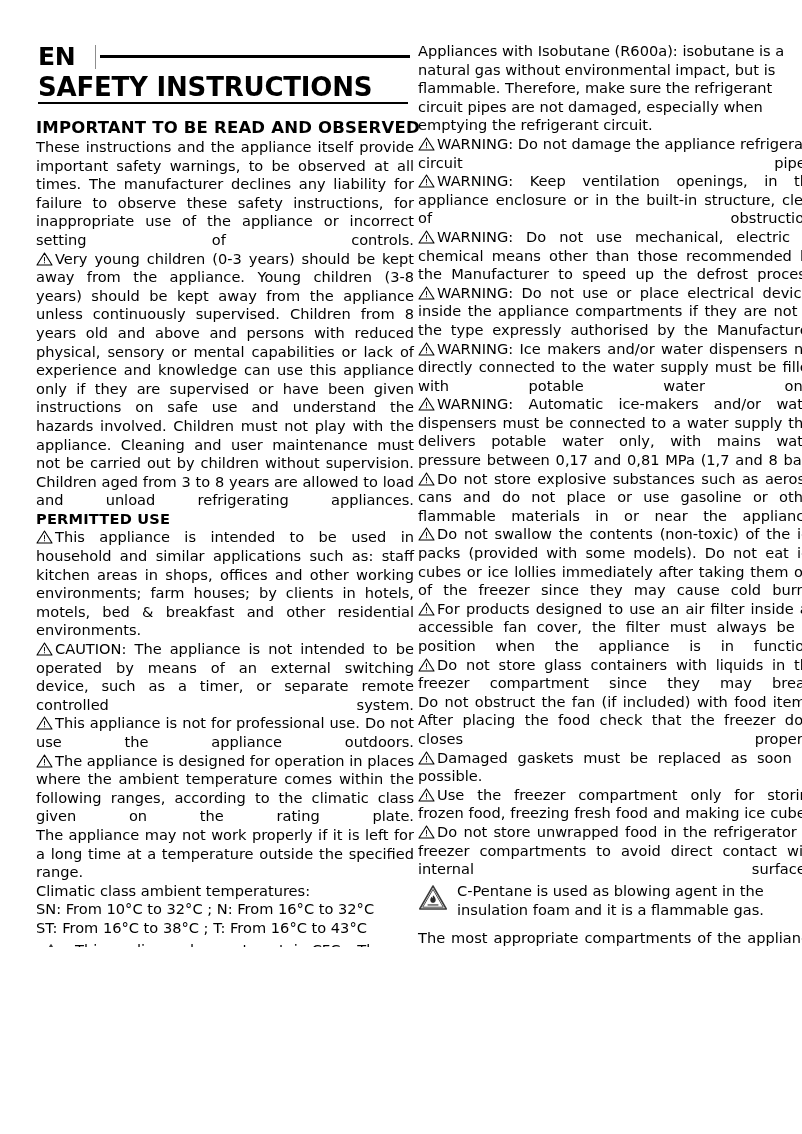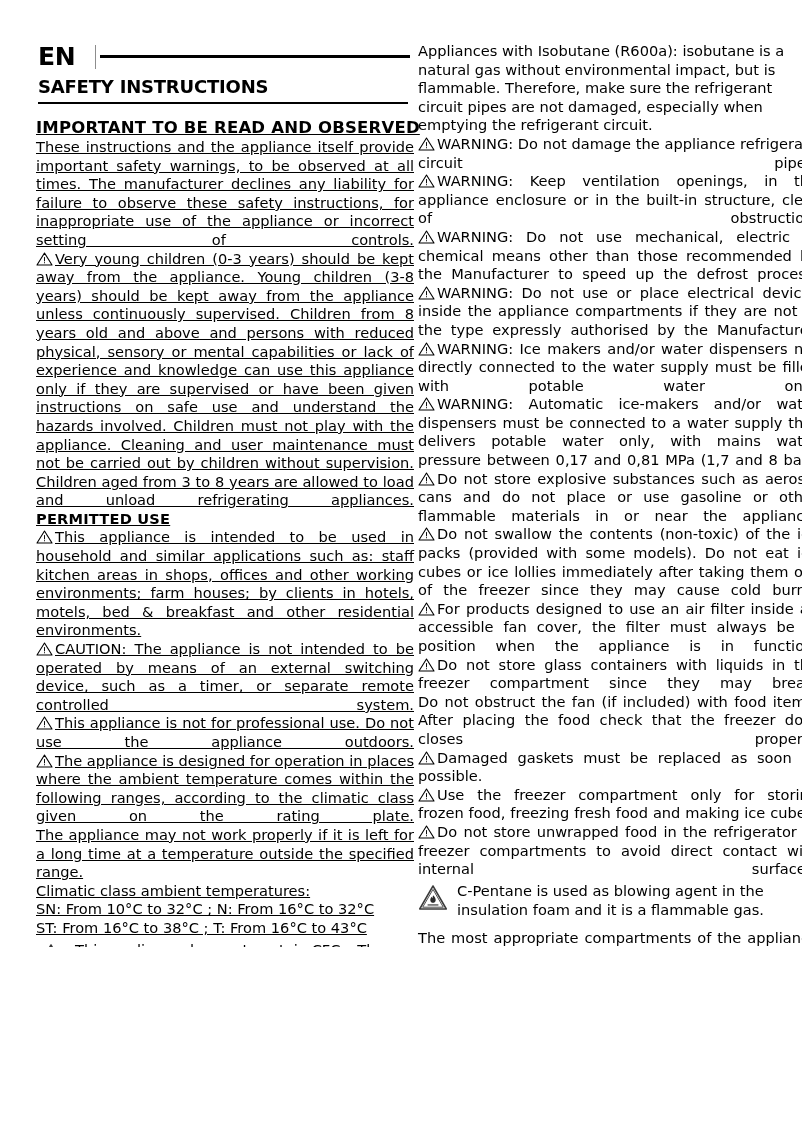--- a/index.html
+++ b/index.html
@@ -50,21 +50,21 @@
   }
   .lang-rule-h {
     position: absolute;
     left: 62px;
     top: 11px;
     right: -2px;
     height: 2.5px;
     background: #000000;
   }
   .doc-title {
-    font-size: 18px;
+    font-size: 26px;
     font-weight: bold;
     line-height: 28px;
     letter-spacing: -0.2px;
     margin-top: 1px;
     white-space: nowrap;
   }
   .title-rule {
     width: 370px;
     height: 2px;
     background: #000000;
@@ -101,21 +101,21 @@
     white-space: nowrap;
   }
 
   
   #col-left {
     left: 36px;
     top: 118px;
     width: 378px;
     z-index: 1;
   }
-  #col-left p { text-align: justify; text-align-last: left; text-decoration: underline; }
+  #col-left p { text-align: justify; text-align-last: left; }
   #col-left p.full { text-align-last: justify; }
 
   
   #col-right {
     left: 418px;
     top: 42px;
     width: 400px;
     z-index: 2;
     background: transparent;
   }

